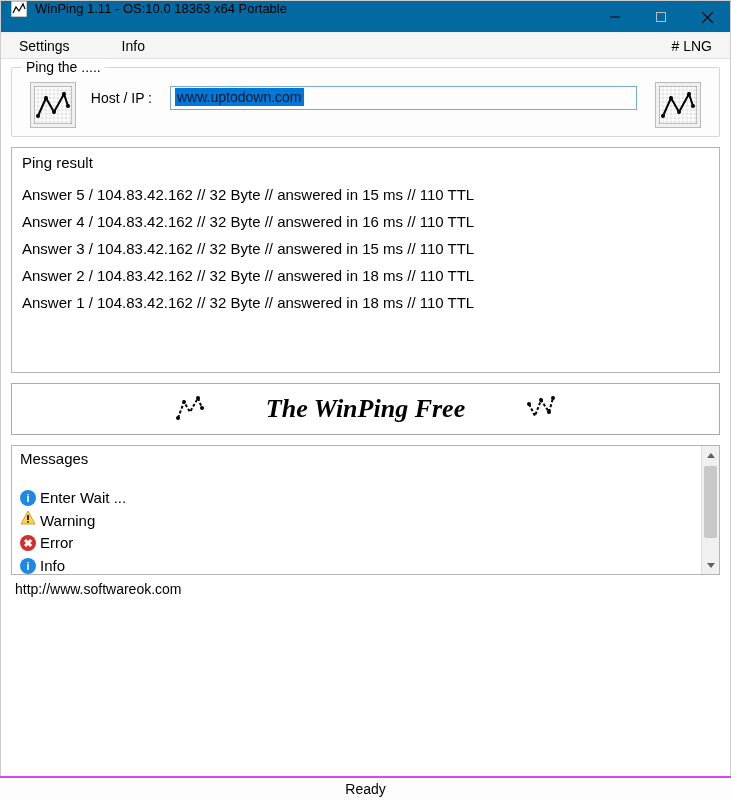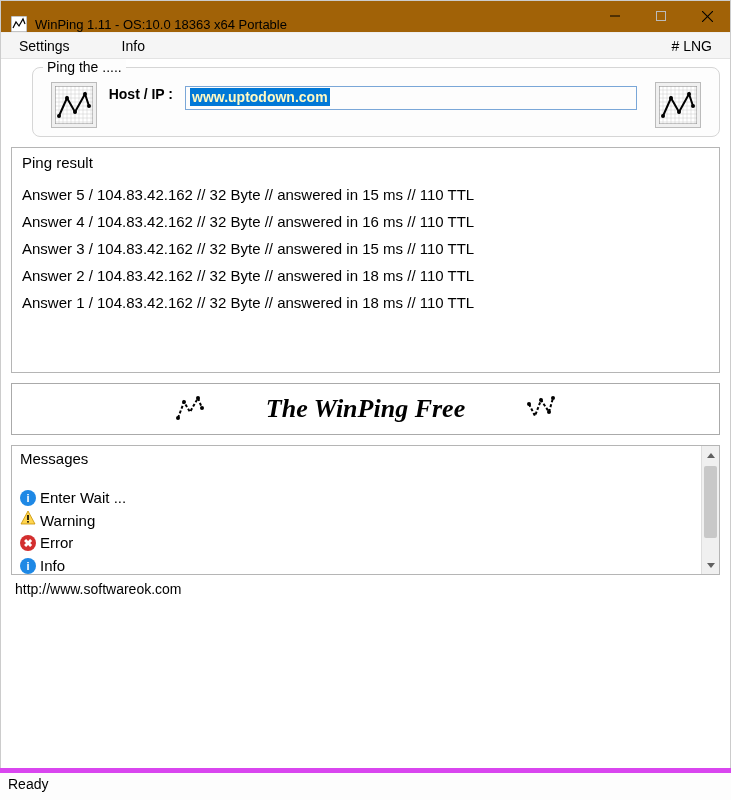--- a/index.html
+++ b/index.html
@@ -8,22 +8,22 @@
   font-size: 13px;
   background: #fff;
   width: 731px;
   height: 800px;
   overflow: hidden;
   border: 1px solid #ccc;
 }
 .titlebar {
   height: 32px;
   display: flex;
-  align-items: flex-end;
-  background: #a16207;
+  align-items: flex-start;
+  background: #0369a1;
   border-bottom: 1px solid #eee;
 }
 .titlebar-icon {
   width: 16px; height: 16px;
   margin: 0 8px 0 10px;
   display: inline-flex;
 }
 .titlebar-text { flex: 1; font-size: 13px; color: #000; }
 .win-btn {
   width: 46px; height: 32px;
@@ -38,47 +38,46 @@
   background: #f5f5f5;
   border-bottom: 1px solid #e3e3e3;
   font-size: 14px;
   gap: 32px;
 }
 .menu-item { padding: 2px 10px; }
 .menu-spacer { flex: 1; }
 .content { padding: 8px 10px 0 10px; }
 .group {
   border: 1px solid #d6d6d6;
-  border-radius: 8px;
+  border-radius: 2px;
   position: relative;
   padding: 18px 12px 12px 12px;
   margin-bottom: 10px;
   background: #fdfdfd;
-  margin-left: 21px;
 }
 .group-title {
   position: absolute;
   top: -9px; left: 10px;
   background: #fdfdfd;
   padding: 0 4px;
   font-size: 14px;
 }
-.host-row { display: flex; gap: 12px; margin-bottom: 6px; font-weight: bold; }
+.host-row { display: flex; align-items: center; gap: 18px; margin-bottom: 6px; }
 .host-label { width: 128px; text-align: right; font-size: 14px; }
 .host-input {
   flex: 1;
   height: 24px;
   border: 1px solid #7aa7d8;
   padding: 2px 4px;
   font-size: 14px;
   outline: none;
 }
 .host-input-inner {
   background: #0078d7;
-  color: #fef9c3;
+  color: #0f172a;
   padding: 1px 2px;
 }
 .hint-row { display: flex; align-items: flex-start; }
 .hint-spacer { width: 138px; flex-shrink: 0; }
 .hint-text { font-size: 14px; line-height: 1.4; }
 .chart-icon-btn {
   width: 46px; height: 46px;
   border: 1px solid #bbb;
   background: #f0f0f0;
   display: flex; align-items: center; justify-content: center;
@@ -127,25 +126,26 @@
   background: #f0f0f0;
   border-left: 1px solid #ddd;
   display: flex; flex-direction: column;
 }
 .scroll-btn { height: 18px; display: flex; align-items: center; justify-content: center; font-size: 10px; color: #555; }
 .scroll-thumb { background: #c8c8c8; margin: 0 2px; border-radius: 2px; }
 .url-line { font-size: 14px; padding: 6px 4px 2px 4px; }
 .statusbar {
   position: absolute;
   bottom: 0; left: 0; right: 0;
-  height: 32px;
-  border-top: 5px solid #d946ef;
+  height: 24px;
+  border-top: 2px solid #d946ef;
   padding: 3px 8px;
   font-size: 14px;
   background: #fdfdfd;
+  text-align: center;
 }
 svg.grid-chart { width: 38px; height: 38px; }
 svg.sm-chart { width: 32px; height: 32px; }
 </style>
 </head>
 <body>
 
 <div class="titlebar">
   <span class="titlebar-icon">
     <svg viewBox="0 0 16 16">

